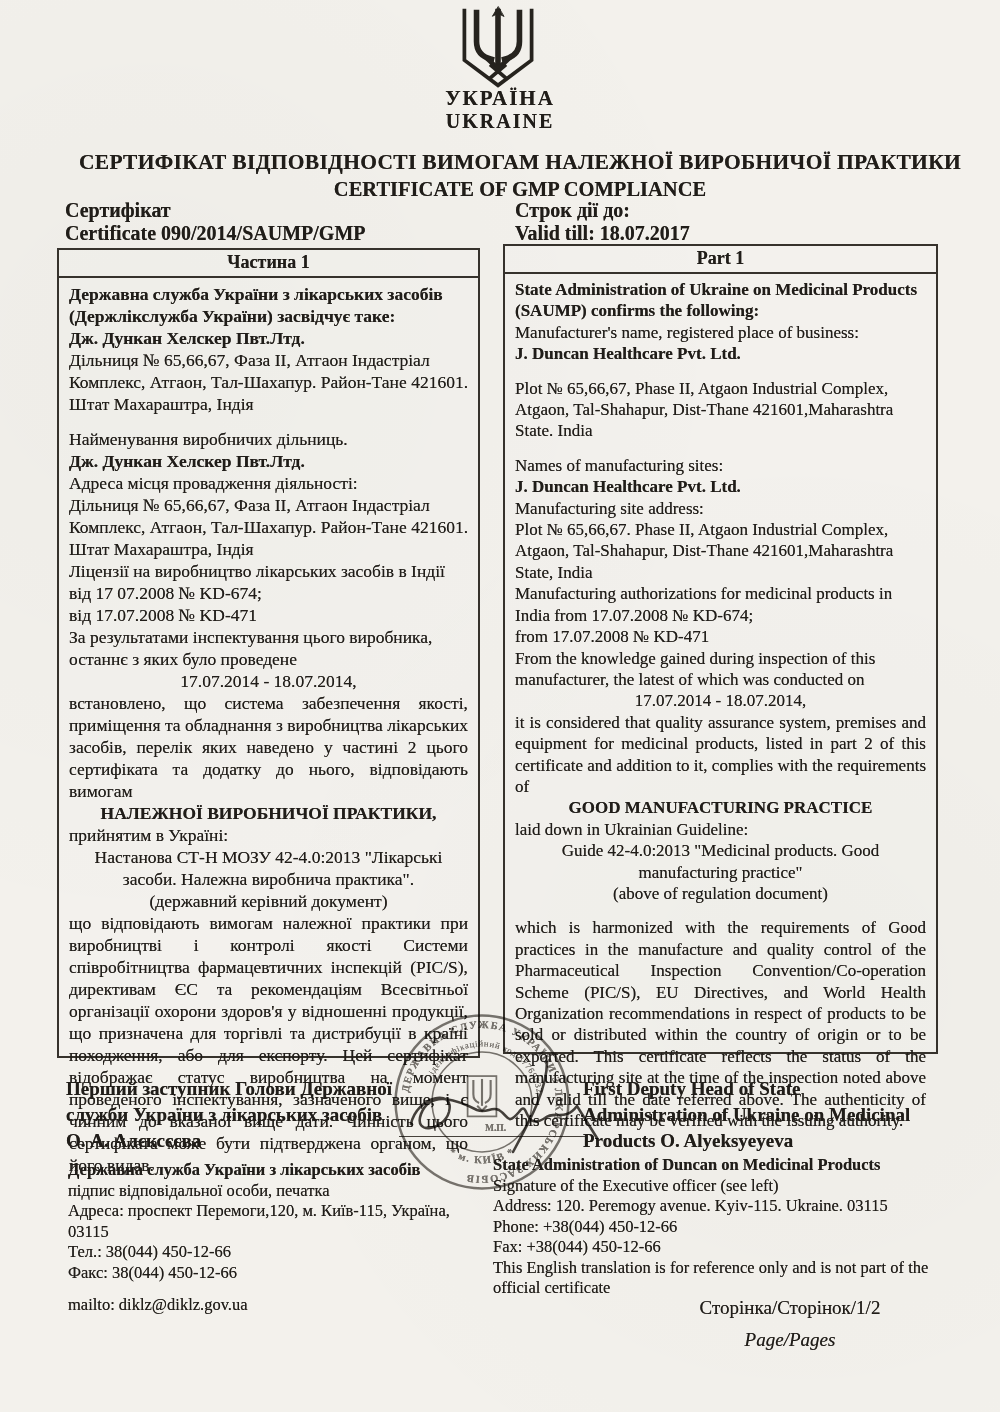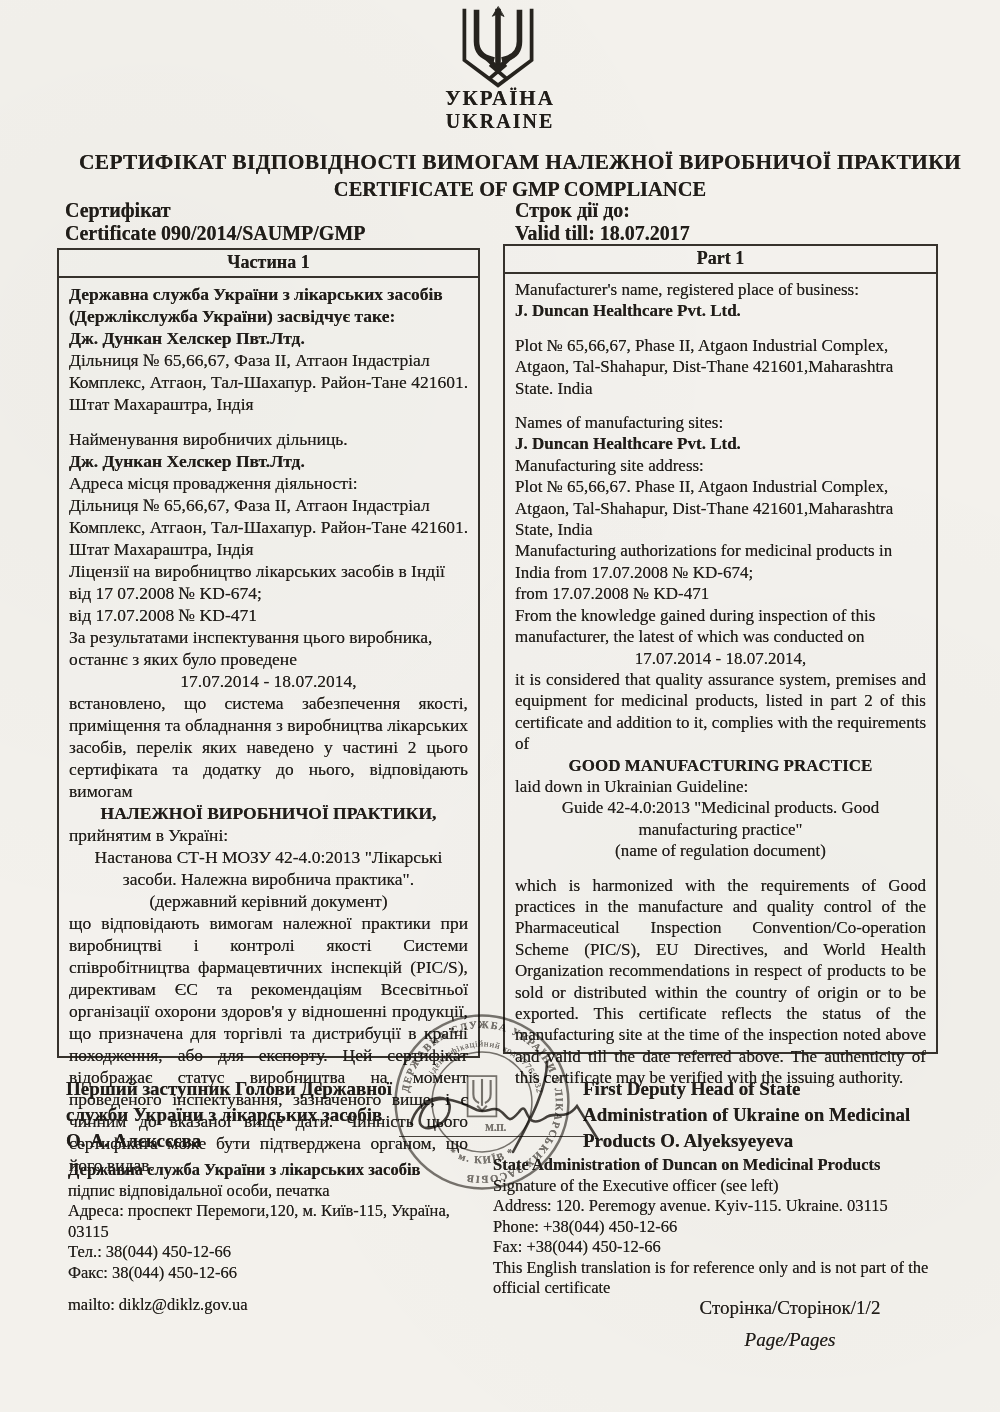--- a/index.html
+++ b/index.html
@@ -109,38 +109,39 @@
         <div class="para">прийнятим в Україні:</div>
         <div class="para c">Настанова СТ-Н МОЗУ 42-4.0:2013 "Лікарські засоби. Належна виробнича практика".</div>
         <div class="para c">(державний керівний документ)</div>
         <div class="para j">що відповідають вимогам належної практики при виробництві і контролі якості Системи співробітництва фармацевтичних інспекцій (PIC/S), директивам ЄС та рекомендаціям Всесвітньої організації охорони здоров'я у відношенні продукції, що призначена для торгівлі та дистрибуції в країні походження, або для експорту. Цей сертифікат відображає статус виробництва на момент проведеного інспектування, зазначеного вище, і є чинним до вказаної вище дати. Чинність цього сертифіката може бути підтверджена органом, що його видав.</div>
       </div>
   </div>
 
   <div class="boxcol box-right">
     <div class="boxhead">Part 1</div>
     <div class="boxbody">
+        <div class="para b">State Administration of Ukraine on Medicinal Products (SAUMP) confirms the following:</div>
         <div class="para">Manufacturer's name, registered place of business:</div>
         <div class="para b">J. Duncan Healthcare Pvt. Ltd.</div>
         <div class="para spacer"></div>
         <div class="para">Plot № 65,66,67, Phase II, Atgaon Industrial Complex, Atgaon, Tal-Shahapur, Dist-Thane 421601,Maharashtra State. India</div>
         <div class="para spacer"></div>
         <div class="para">Names of manufacturing sites:</div>
         <div class="para b">J. Duncan Healthcare Pvt. Ltd.</div>
         <div class="para">Manufacturing site address:</div>
         <div class="para">Plot № 65,66,67. Phase II, Atgaon Industrial Complex, Atgaon, Tal-Shahapur, Dist-Thane 421601,Maharashtra State, India</div>
         <div class="para">Manufacturing authorizations for medicinal products in India from 17.07.2008 № KD-674;</div>
         <div class="para">from 17.07.2008 № KD-471</div>
         <div class="para">From the knowledge gained during inspection of this manufacturer, the latest of which was conducted on</div>
         <div class="para c">17.07.2014 - 18.07.2014,</div>
         <div class="para j">it is considered that quality assurance system, premises and equipment for medicinal products, listed in part 2 of this certificate and addition to it, complies with the requirements of</div>
         <div class="para cb">GOOD MANUFACTURING PRACTICE</div>
         <div class="para">laid down in Ukrainian Guideline:</div>
         <div class="para c">Guide 42-4.0:2013 "Medicinal products. Good manufacturing practice"</div>
-        <div class="para c">(name of regulation document)</div>
+        <div class="para c">(above of regulation document)</div>
         <div class="para spacer"></div>
         <div class="para j">which is harmonized with the requirements of Good practices in the manufacture and quality control of the Pharmaceutical Inspection Convention/Co-operation Scheme (PIC/S), EU Directives, and World Health Organization recommendations in respect of products to be sold or distributed within the country of origin or to be exported. This certificate reflects the status of the manufacturing site at the time of the inspection noted above and valid till the date referred above. The authenticity of this certificate may be verified with the issuing authority.</div>
       </div>
   </div>
 
   <div class="sigblock sig-left">
       <div class="para">Перший заступник Голови Державної</div>
       <div class="para">служби України з лікарських засобів</div>
       <div class="para">О. А. Алєксєєва</div>
     </div>

